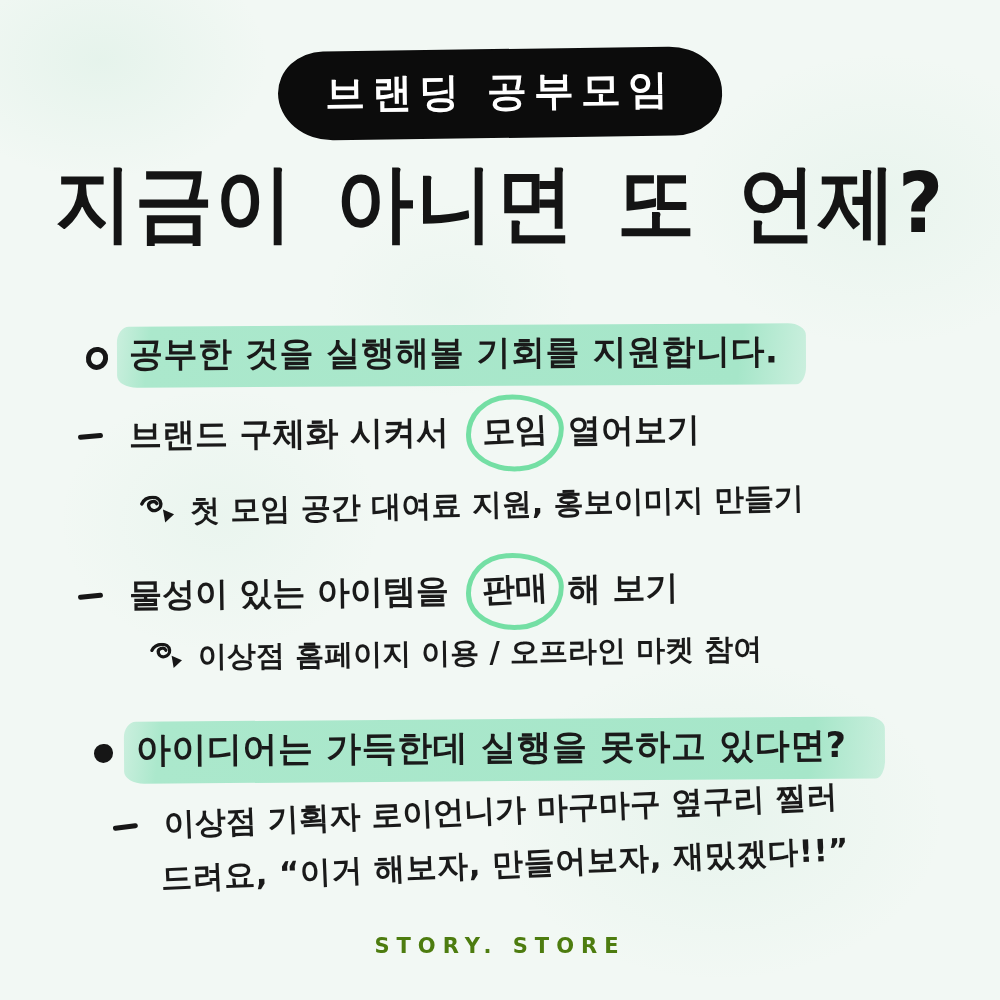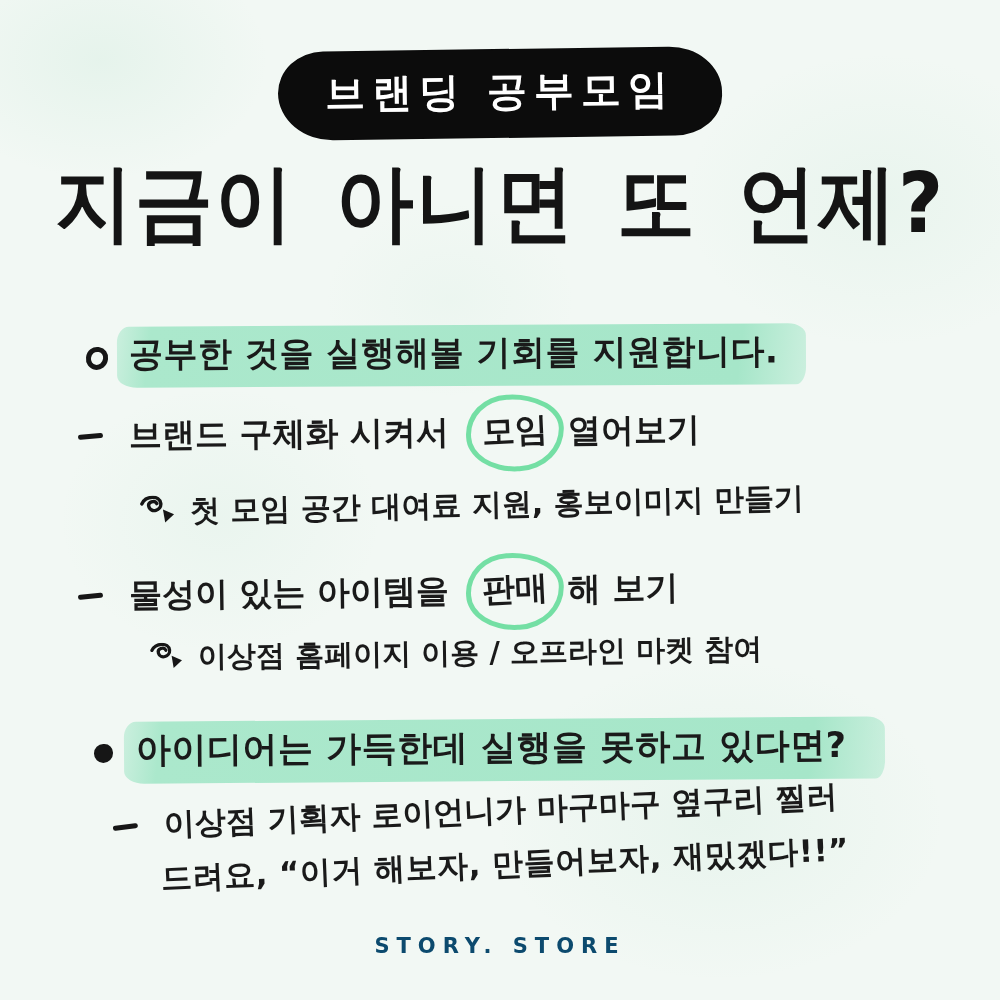--- a/index.html
+++ b/index.html
@@ -140,21 +140,21 @@
 
   .gap-r { margin-right: 9px; }
 
   .footer {
     position: absolute;
     top: 934px; left: 0; right: 0;
     text-align: center;
     font-size: 21px;
     font-weight: 600;
     letter-spacing: 7px;
-    color: #0c4a6e;
+    color: #4d7c0f;
   }
 </style>
 </head>
 <body>
 
 <div class="page">
 
   <div class="badge">
     <span class="badge-label">브랜딩 공부모임</span>
   </div>

